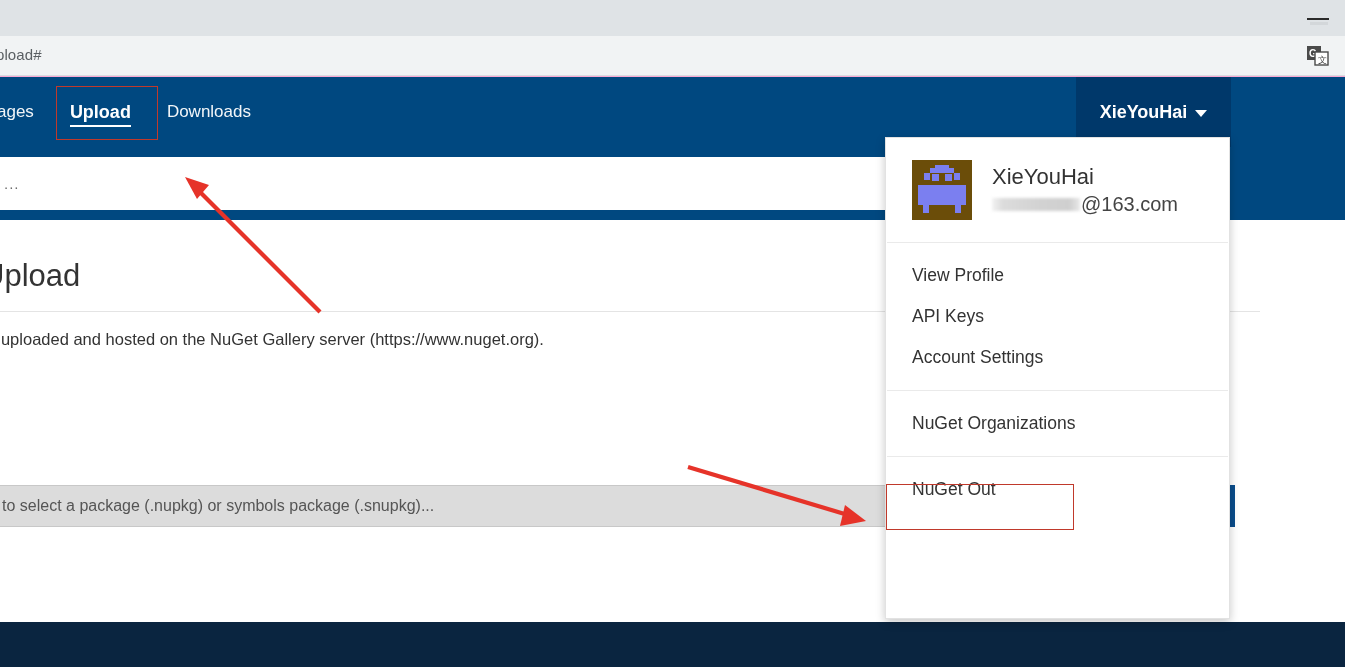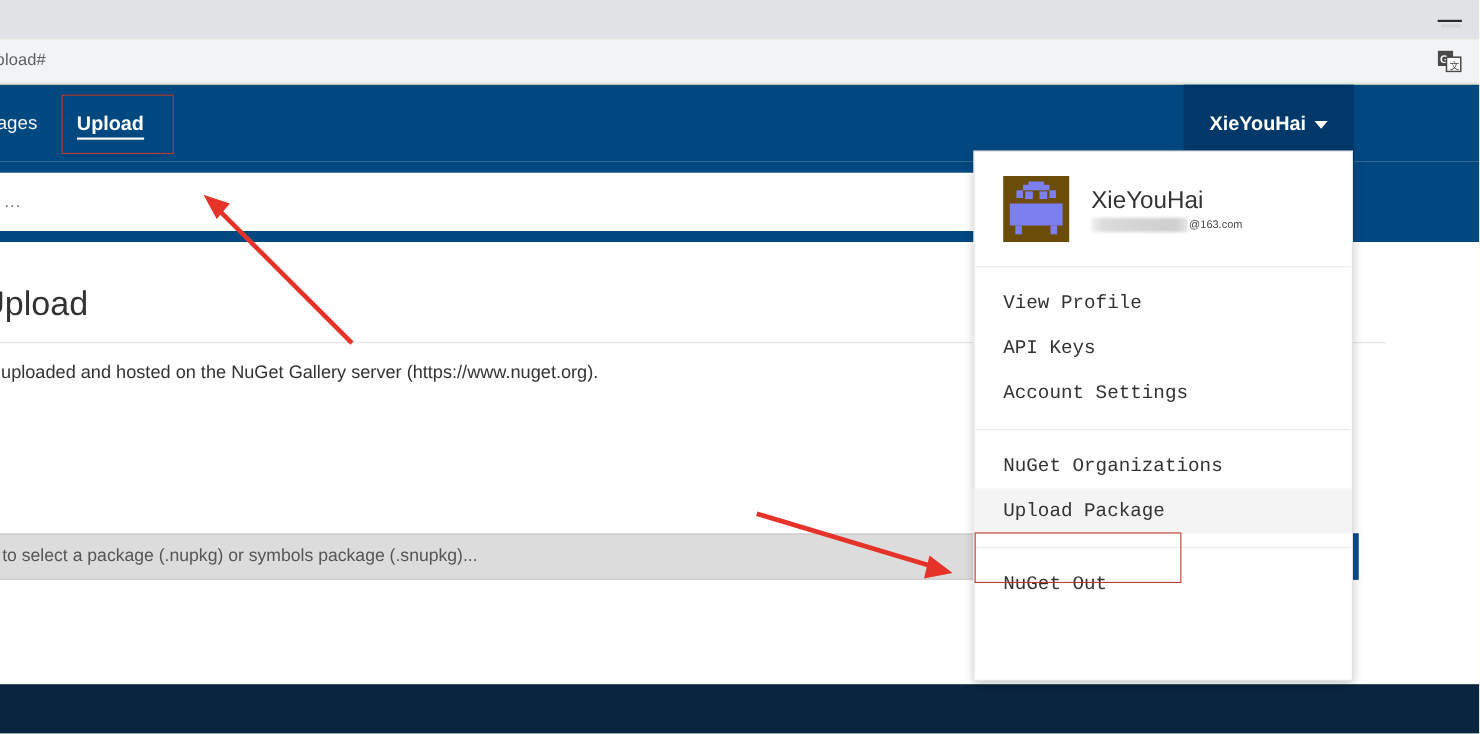--- a/index.html
+++ b/index.html
@@ -8,21 +8,21 @@
     margin: 0; padding: 0;
     width: 1345px; height: 667px;
     overflow: hidden;
     font-family: "Liberation Sans", sans-serif;
     background: #ffffff;
   }
   #screen {
     position: relative;
     width: 1345px; height: 667px;
     overflow: hidden;
-    background: #fef9c3;
+    background: #f9a8d4;
   }
 
   
   .titlebar {
     position: absolute; left: 0; top: 0;
     width: 1345px; height: 36px;
     background: #dfe3e6;
   }
   .win-min {
     position: absolute; right: 16px; top: 14px;
@@ -228,21 +228,21 @@
     display: flex; flex-direction: column;
     justify-content: center;
     gap: 2px;
   }
   .dd-username {
     font-size: 22px;
     color: #333333;
     line-height: 1.2;
   }
   .dd-email {
-    font-size: 10px;
+    font-size: 20px;
     color: #444444;
     display: flex; align-items: center;
   }
   .redact {
     display: inline-block;
     width: 88px; height: 13px;
     background: linear-gradient(90deg,#f2f2f2 0%,#dcdcdc 12%,#d2d2d2 55%,#cfcfcf 88%,#e8e8e8 100%);
     filter: blur(1.6px);
     margin-right: 1px;
   }
@@ -253,21 +253,20 @@
   }
   .dd-group { padding: 12px 0; }
   .dd-item {
     height: 41px;
     display: flex; align-items: center;
     padding-left: 26px;
     font-size: 17.5px;
     color: #333333;
     white-space: nowrap;
     cursor: pointer;
-    font-family: Liberation Mono, monospace;
   }
   .dd-item.hover { background: #f4f4f4; }
 
   
   .anno-box {
     position: absolute;
     border: 1.6px solid #c0392b;
     z-index: 80;
     pointer-events: none;
   }
@@ -294,20 +293,21 @@
         <rect x="8" y="6" width="13" height="13" fill="#ffffff" stroke="#4a4a4a" stroke-width="1.4"></rect>
         <text x="11" y="17" font-size="9" font-family="Liberation Sans, sans-serif" fill="#4a4a4a">文</text>
       </svg>
     </div>
   </div>
 
   <div class="navbar">
     <div class="nav-items">
       <div class="nav-item">ckages</div>
       <div class="nav-item active">Upload</div>
+      <div class="nav-item">Downloads</div>
     </div>
   </div>
 
   <div class="user-btn">
     <span class="uname">XieYouHai</span>
     <span class="caret-down"></span>
   </div>
 
   <div class="searchstrip"></div>
   <div class="searchbox">
@@ -357,21 +357,20 @@
     <div class="dd-group">
       <div class="dd-item">View Profile</div>
       <div class="dd-item">API Keys</div>
       <div class="dd-item">Account Settings</div>
     </div>
 
     <div class="dd-sep"></div>
 
     <div class="dd-group">
       <div class="dd-item">NuGet Organizations</div>
-      <div class="dd-item hover">Upload Package</div>
     </div>
 
     <div class="dd-sep"></div>
 
     <div class="dd-group">
       <div class="dd-item">NuGet Out</div>
     </div>
   </div>
 
   <div class="anno-box anno-upload-nav"></div>

